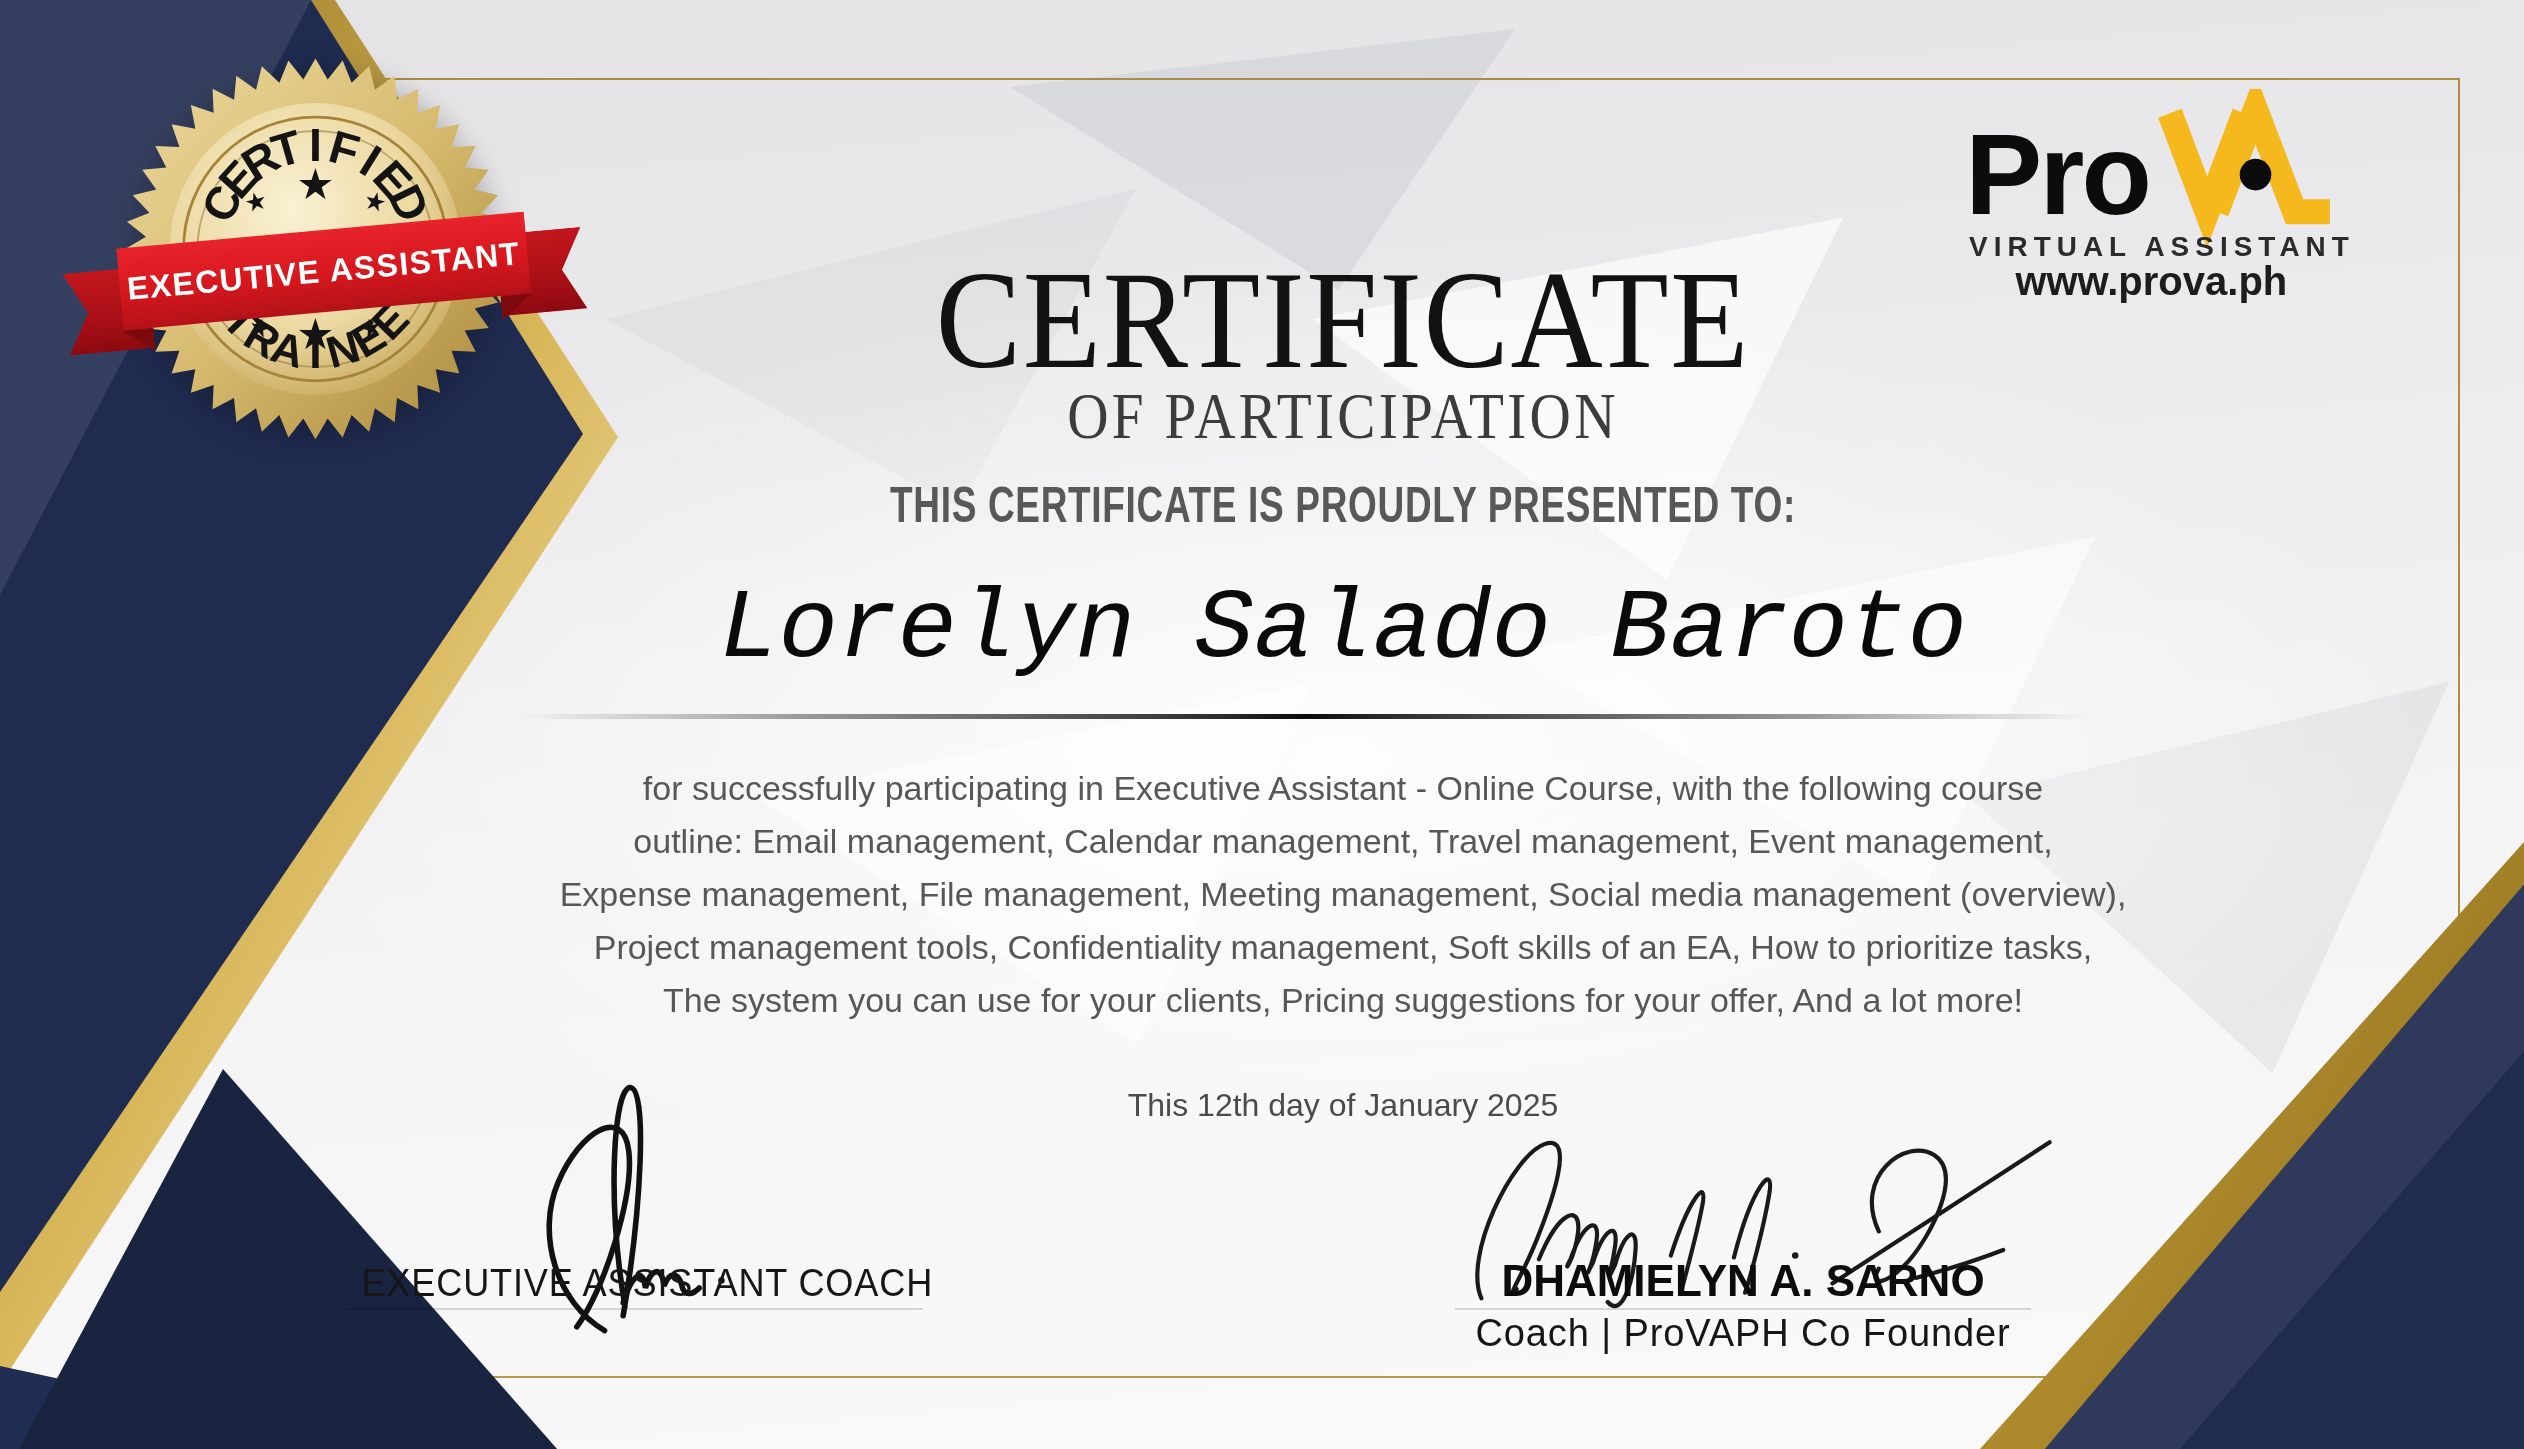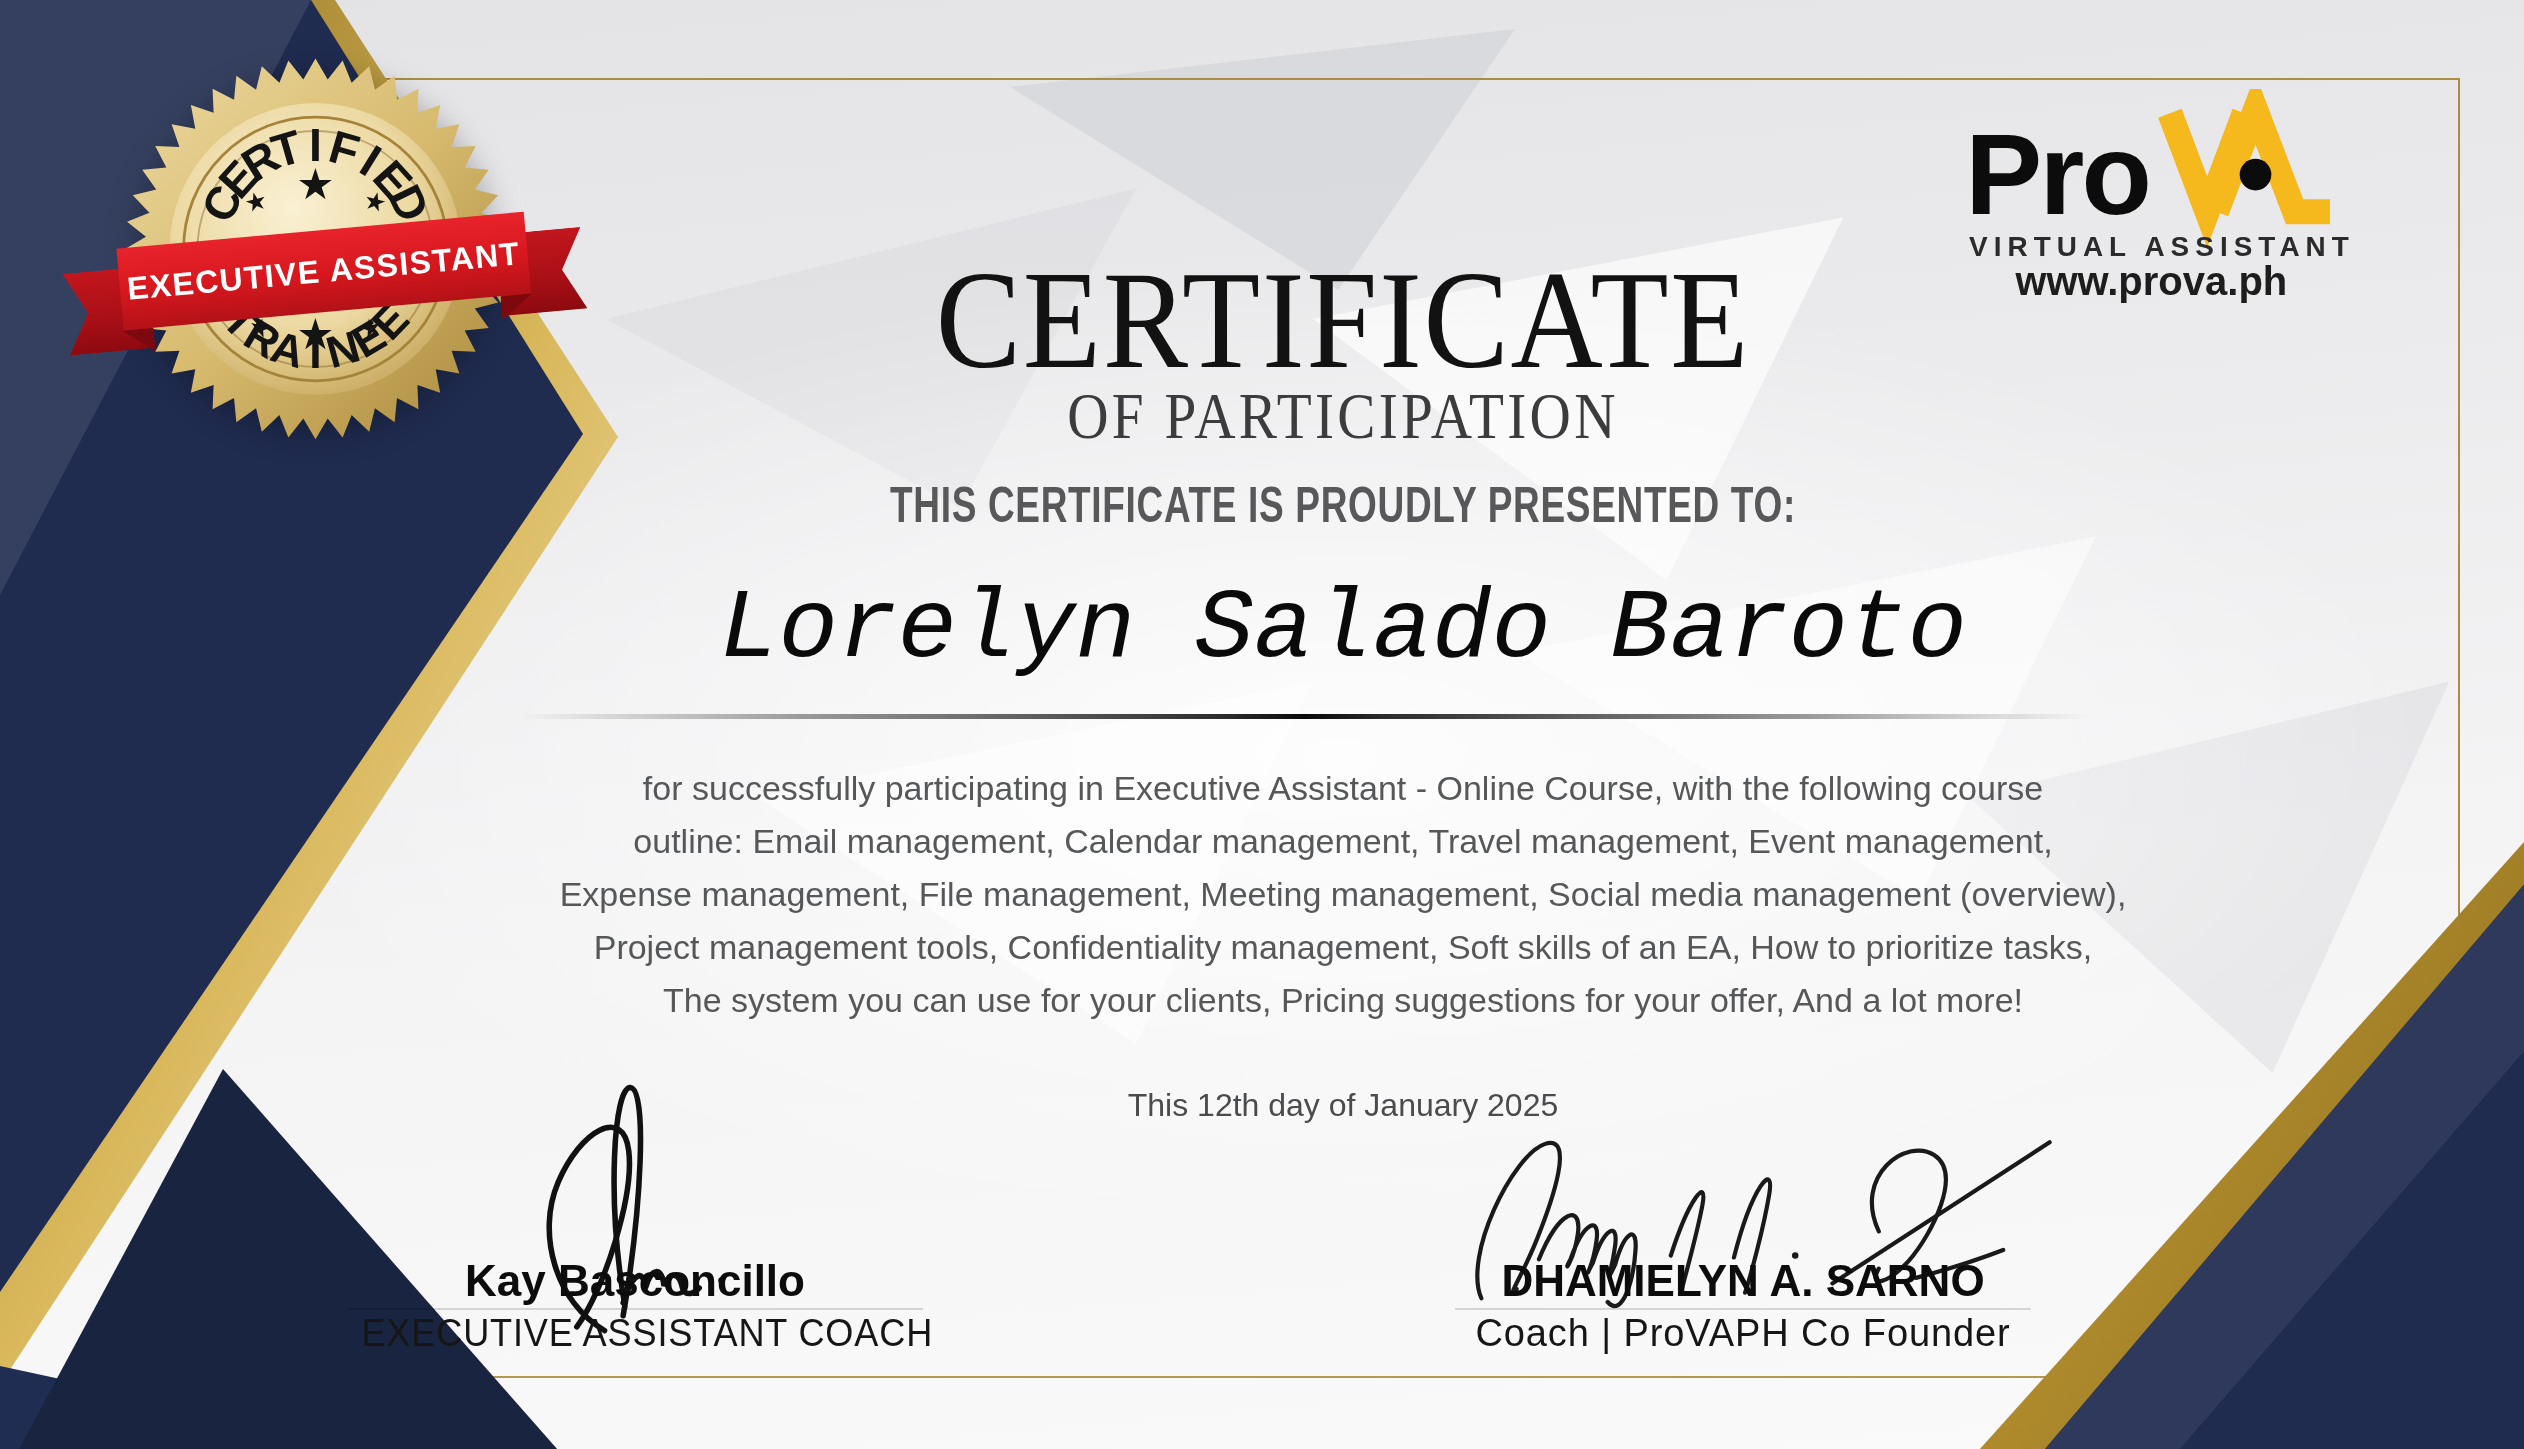--- a/index.html
+++ b/index.html
@@ -198,21 +198,20 @@
   <svg class="abs sig-svg" style="left:465px;top:1069px;" width="307" height="269" viewBox="0 0 330 290">
     <g stroke="#111" stroke-width="6" fill="none" stroke-linecap="round">
       <path d="M 150,282 C 98,252 76,178 100,122 C 124,66 170,40 176,88 C 182,136 150,238 120,278"></path>
       <path d="M 172,256 C 152,140 160,18 178,20 C 196,22 190,150 170,266"></path>
       <path d="M 170,252 C 180,220 192,214 194,236 C 200,214 212,212 214,234 C 220,218 230,218 234,236 C 238,246 246,242 252,236"></path>
       <circle cx="276" cy="228" r="3.5" fill="#111" stroke="none"></circle>
     </g>
   </svg>
   <div class="abs sig-line" style="left:347px;top:1308px;width:576px;"></div>
   <div class="abs sig-block" style="left:347px;top:1256px;width:576px;">
-    <div class="sig-name">Kay Basconcillo</div>
     <div class="sig-title">EXECUTIVE ASSISTANT COACH</div>
   </div>
 
   <svg class="abs sig-svg" style="left:1459px;top:1120px;" width="613" height="195" viewBox="0 0 660 210">
     <g stroke="#1a1a1a" stroke-width="4.5" fill="none" stroke-linecap="round">
       <path d="M 24,192 C 4,146 58,38 92,26 C 126,14 100,88 84,128 C 68,168 50,194 62,182"></path>
       <path d="M 86,150 C 108,96 132,90 128,122 C 124,152 110,168 120,150 C 134,110 152,102 148,130 C 144,160 132,176 144,154 C 156,116 172,108 168,136 C 164,166 156,180 168,156 C 178,120 192,112 190,140 C 188,172 176,214 160,196"></path>
       <path d="M 228,146 C 248,84 268,60 262,92 C 256,124 244,166 240,182"></path>
       <path d="M 296,148 C 316,70 340,44 334,80 C 328,116 314,168 308,186"></path>
       <circle cx="362" cy="146" r="3.5" fill="#1a1a1a" stroke="none"></circle>

